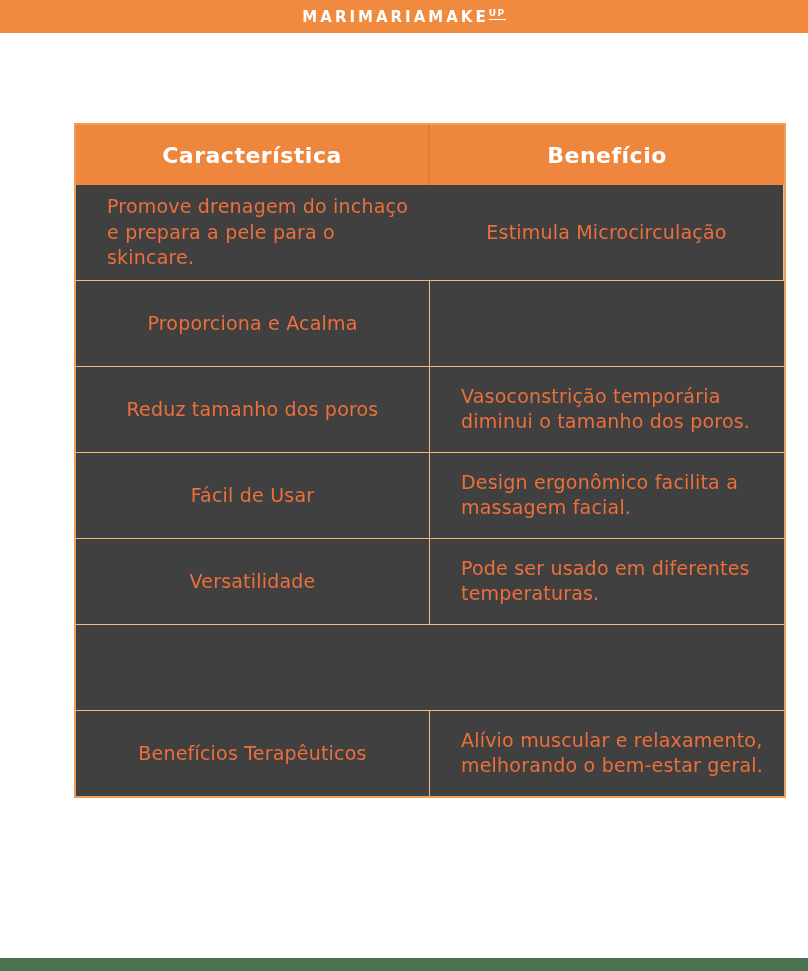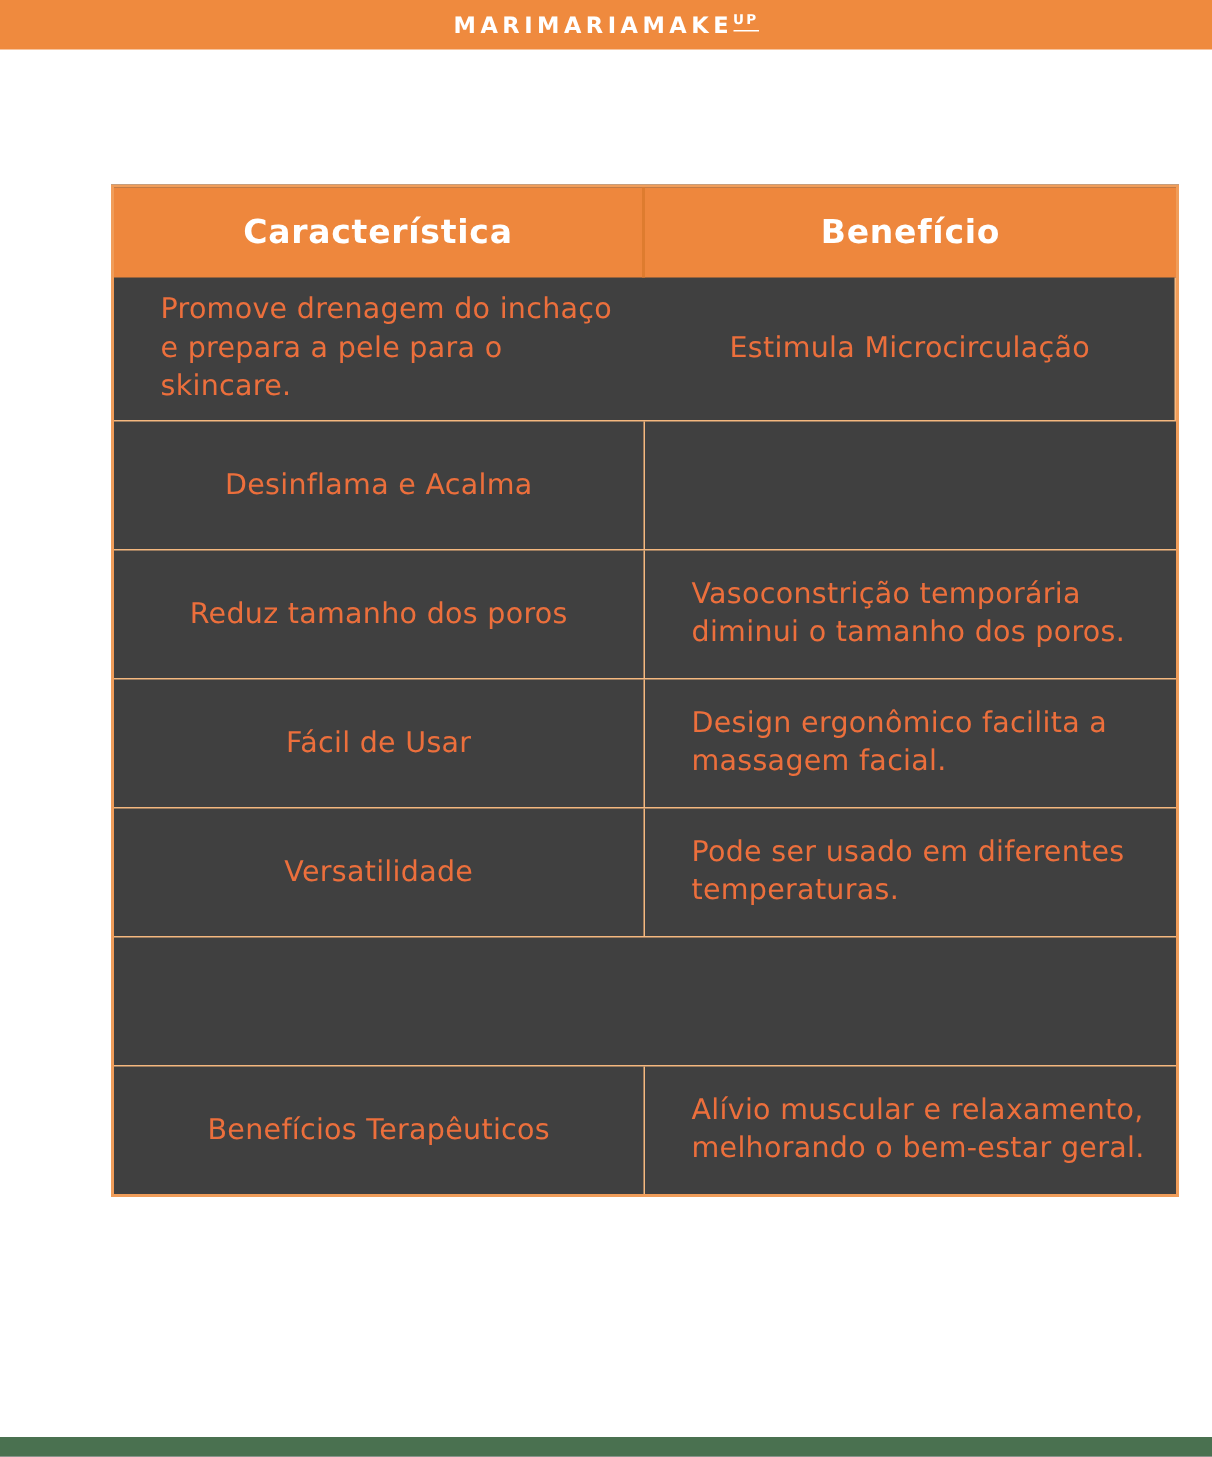--- a/index.html
+++ b/index.html
@@ -97,21 +97,21 @@
       <div class="th">Característica</div>
       <div class="th">Benefício</div>
     </div>
 
     <div class="tr">
       <div class="td benefit">Promove drenagem do inchaço e prepara a pele para o skincare.</div>
       <div class="td feature">Estimula Microcirculação</div>
     </div>
 
     <div class="tr">
-      <div class="td feature">Desinflama e Acalma</div>
+      <div class="td feature">Proporciona e Acalma</div>
     </div>
 
     <div class="tr">
       <div class="td feature">Reduz tamanho dos poros</div>
       <div class="td benefit">Vasoconstrição temporária diminui o tamanho dos poros.</div>
     </div>
 
 
     <div class="tr">
       <div class="td feature">Fácil de Usar</div>

